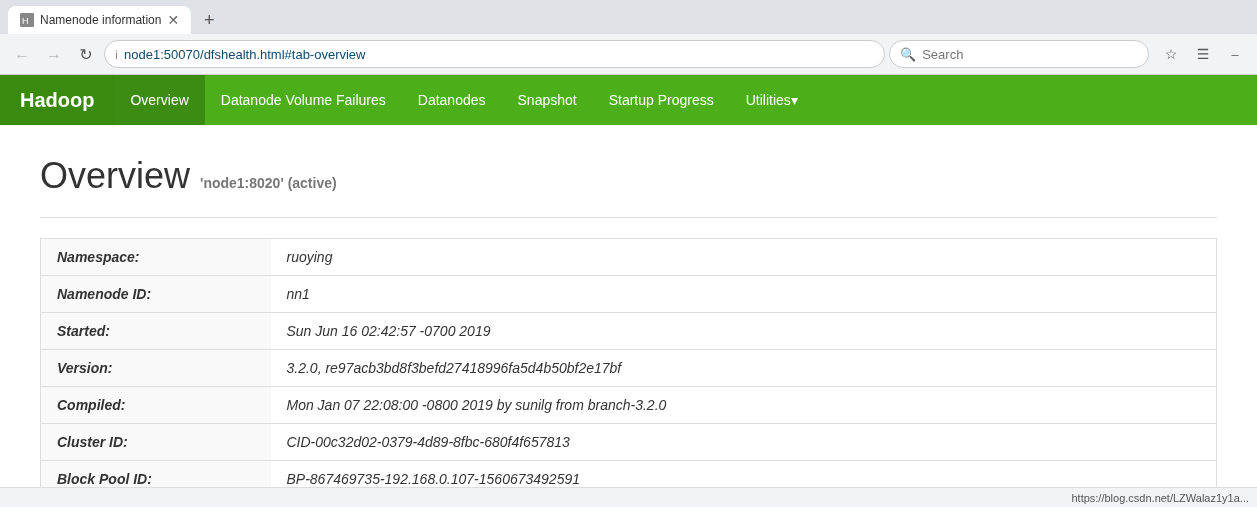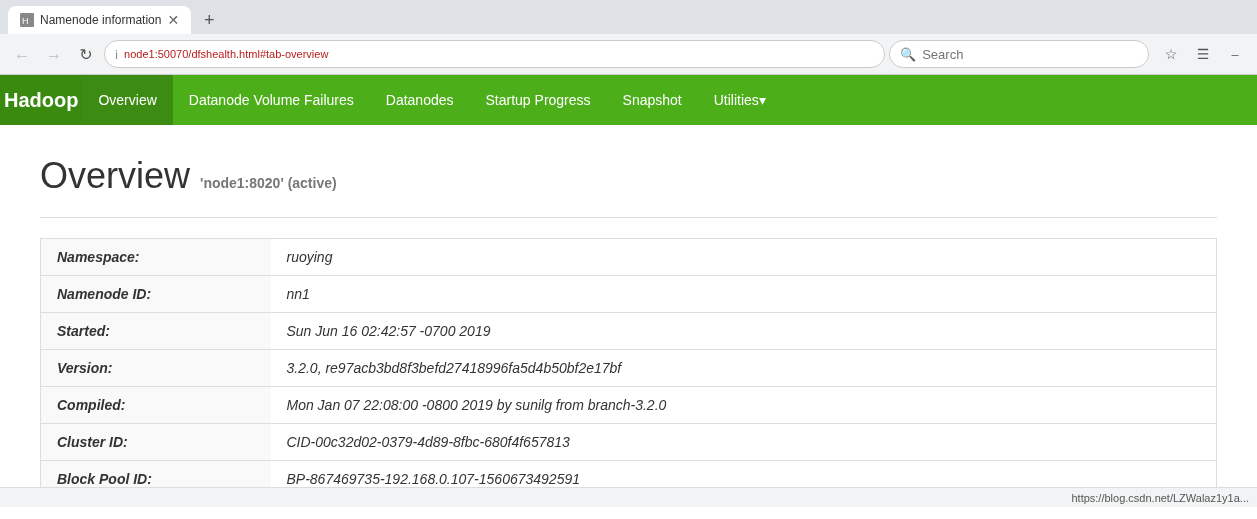--- a/index.html
+++ b/index.html
@@ -87,22 +87,22 @@
       color: #333;
       display: flex;
       align-items: center;
       gap: 6px;
     }
     .address-bar-icon {
       color: #888;
       font-size: 12px;
     }
     .address-text {
-      font-size: 11px;
-      color: #b91c1c;
+      font-size: 13px;
+      color: #0c4a6e;
     }
     .search-bar {
       width: 260px;
       height: 28px;
       border: 1px solid #ccc;
       border-radius: 14px;
       padding: 0 10px;
       font-size: 13px;
       background: #fff;
       display: flex;
@@ -141,21 +141,21 @@
       background: #4caf1a;
       display: flex;
       align-items: stretch;
       height: 50px;
     }
     .hadoop-brand {
       background: #3a8a10;
       color: #fff;
       font-size: 20px;
       font-weight: bold;
-      padding: 0 4px;
+      padding: 0 20px;
       display: flex;
       align-items: center;
     }
     .nav-links {
       display: flex;
       align-items: stretch;
     }
     .nav-link {
       color: #fff;
       text-decoration: none;
@@ -288,24 +288,24 @@
     <a class="nav-link active">
       <span>Overview</span>
     </a>
     <a class="nav-link">
       <span>Datanode Volume Failures</span>
     </a>
     <a class="nav-link">
       <span>Datanodes</span>
     </a>
     <a class="nav-link">
+      <span>Snapshot</span>
+    </a>
+    <a class="nav-link">
       <span>Startup Progress</span>
-    </a>
-    <a class="nav-link">
-      <span>Snapshot</span>
     </a>
     <a class="nav-link">
       <span class="nav-dropdown">
         <span>Utilities</span>
         <span>▾</span>
       </span>
     </a>
   </div>
 </nav>
 

